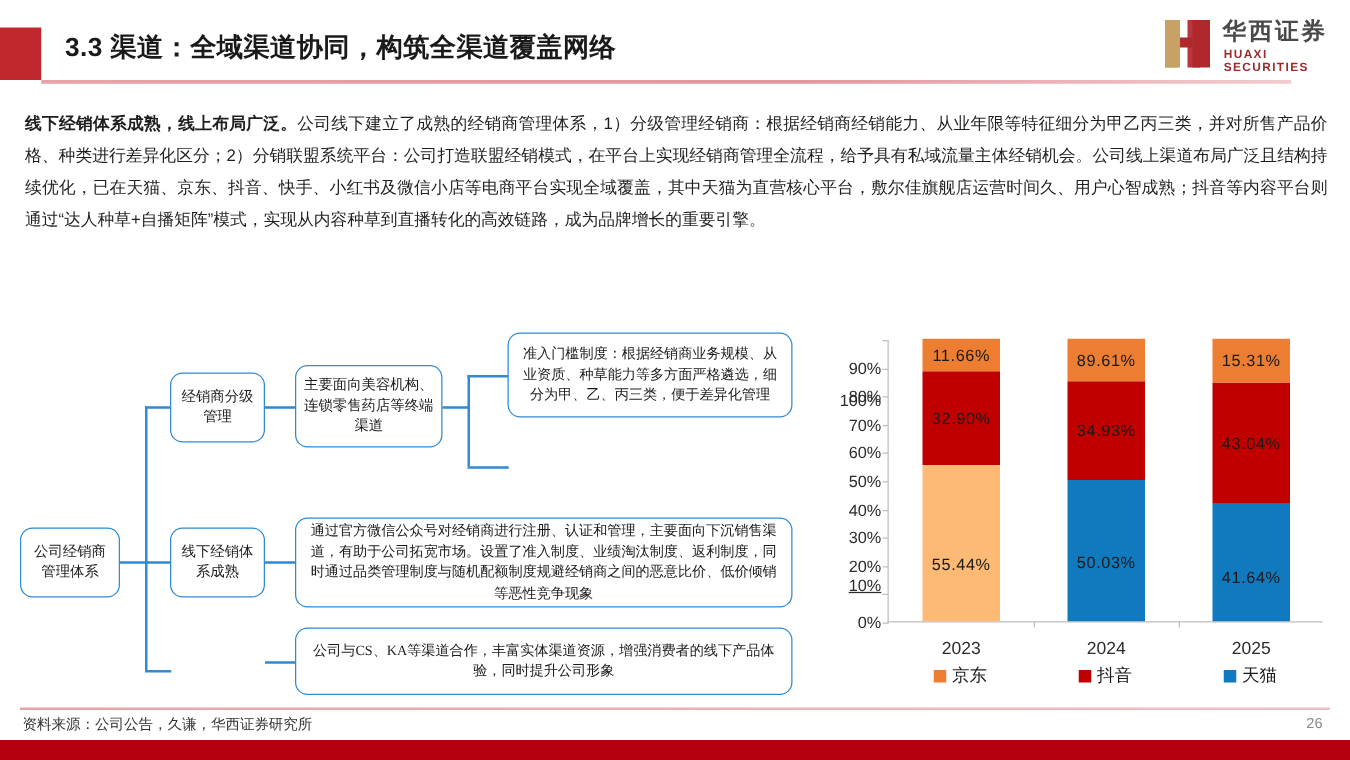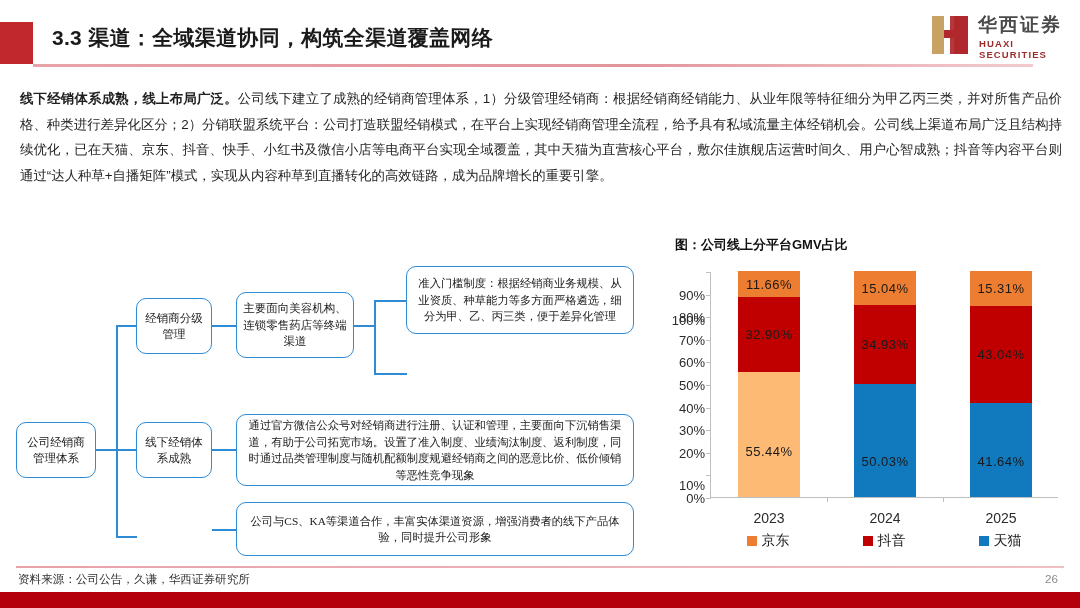--- a/index.html
+++ b/index.html
@@ -135,21 +135,20 @@
       <path d="M14 16 L24 16 L24 24 L14 24 Z" fill="#B0272D"></path>
       <path d="M20 2 L30 2 L30 40 L20 40 Z" fill="#B0272D" opacity="0.92"></path>
       <path d="M2 2 L12 2 L12 40 L2 40 Z" fill="#C8A165"></path>
     </svg>
     <div id="logo-cn">华西证券</div>
     <div id="logo-en">HUAXI SECURITIES</div>
   </div>
 
   <div id="body-text"><b>线下经销体系成熟，线上布局广泛。</b><span>公司线下建立了成熟的经销商管理体系，1）分级管理经销商：根据经销商经销能力、从业年限等特征细分为甲乙丙三类，并对所售产品价格、种类进行差异化区分；2）分销联盟系统平台：公司打造联盟经销模式，在平台上实现经销商管理全流程，给予具有私域流量主体经销机会。公司线上渠道布局广泛且结构持续优化，已在天猫、京东、抖音、快手、小红书及微信小店等电商平台实现全域覆盖，其中天猫为直营核心平台，敷尔佳旗舰店运营时间久、用户心智成熟；抖音等内容平台则通过“达人种草+自播矩阵”模式，实现从内容种草到直播转化的高效链路，成为品牌增长的重要引擎。</span></div>
 
-  <div class="fig-cap" id="cap-right">图：公司线上分平台GMV占比</div>
 
   <div id="diagram">
 
     <div class="conn h" style="left:82px;top:187px;width:22px;"></div>
     <div class="conn v" style="left:102px;top:63px;height:212px;"></div>
     <div class="conn h" style="left:102px;top:63px;width:21px;"></div>
     <div class="conn h" style="left:102px;top:187px;width:21px;"></div>
     <div class="conn h" style="left:102px;top:274px;width:21px;"></div>
 
     <div class="conn h" style="left:198px;top:63px;width:25px;"></div>
@@ -186,21 +185,21 @@
       </div>
     <div class="dbox" id="db-m3">
         <span>公司与CS、KA等渠道合作，丰富实体渠道资源，增强消费者的线下产品体验，同时提升公司形象</span>
       </div>
   </div>
 
   <div id="chart">
     <div id="plot">
         <div class="ytick" style="top: 226px;">0%</div>
         <div class="ytickmark" style="top: 226px;"></div>
-        <div class="ytick" style="top: 213px;">10%</div>
+        <div class="ytick" style="top: 196px; text-decoration: underline;">10%</div>
         <div class="ytickmark" style="top: 203.4px;"></div>
         <div class="ytick" style="top: 180.8px;">20%</div>
         <div class="ytickmark" style="top: 180.8px;"></div>
         <div class="ytick" style="top: 158.2px;">30%</div>
         <div class="ytickmark" style="top: 158.2px;"></div>
         <div class="ytick" style="top: 135.6px;">40%</div>
         <div class="ytickmark" style="top: 135.6px;"></div>
         <div class="ytick" style="top: 113px;">50%</div>
         <div class="ytickmark" style="top: 113px;"></div>
         <div class="ytick" style="top: 90.4px;">60%</div>
@@ -221,27 +220,27 @@
             <span class="seglabel">32.90%</span>
           </div>
           <div class="seg" style="bottom: 199.648px; height: 26.3516px; background: rgb(237, 125, 49); align-items: center;">
             <span class="seglabel">11.66%</span>
           </div>
         </div>
         <div class="xtick" style="left: 13px;">2023</div>
         <div class="xtickmark" style="left: 116px;"></div>
         <div class="bar" style="left: 143px; height: 226px;">
           <div class="seg" style="bottom: 0px; height: 113.068px; background: rgb(17, 121, 190); align-items: flex-end;">
-            <span class="seglabel" style="margin-bottom: 28px;">50.03%</span>
+            <span class="seglabel" style="margin-bottom: 40px;">50.03%</span>
           </div>
           <div class="seg" style="bottom: 113.068px; height: 78.9418px; background: rgb(192, 0, 0); align-items: center;">
             <span class="seglabel">34.93%</span>
           </div>
           <div class="seg" style="bottom: 192.01px; height: 33.9904px; background: rgb(237, 125, 49); align-items: center;">
-            <span class="seglabel">15.04%</span>
+            <span class="seglabel">89.61%</span>
           </div>
         </div>
         <div class="xtick" style="left: 129px;">2024</div>
         <div class="xtickmark" style="left: 232px;"></div>
         <div class="bar" style="left: 259px; height: 226px;">
           <div class="seg" style="bottom: 0px; height: 94.1064px; background: rgb(17, 121, 190); align-items: flex-end;">
             <span class="seglabel" style="margin-bottom: 28.2319px;">41.64%</span>
           </div>
           <div class="seg" style="bottom: 94.1064px; height: 97.2704px; background: rgb(192, 0, 0); align-items: center;">
             <span class="seglabel">43.04%</span>

